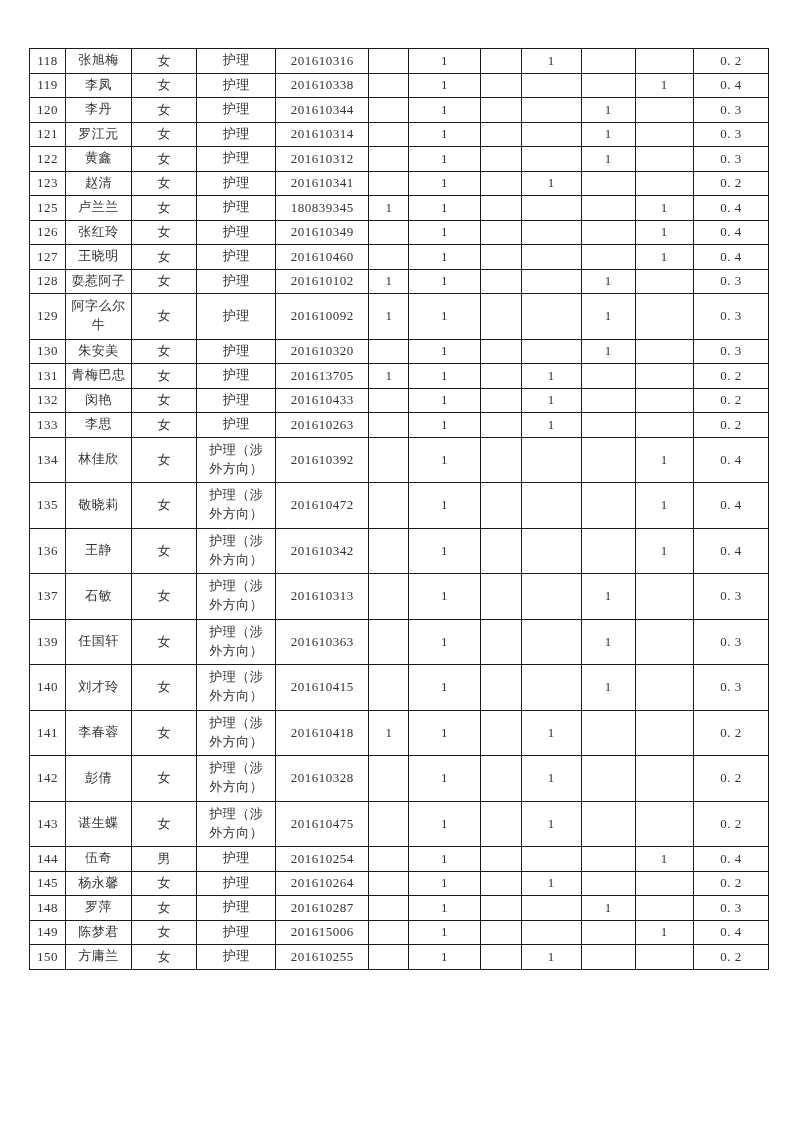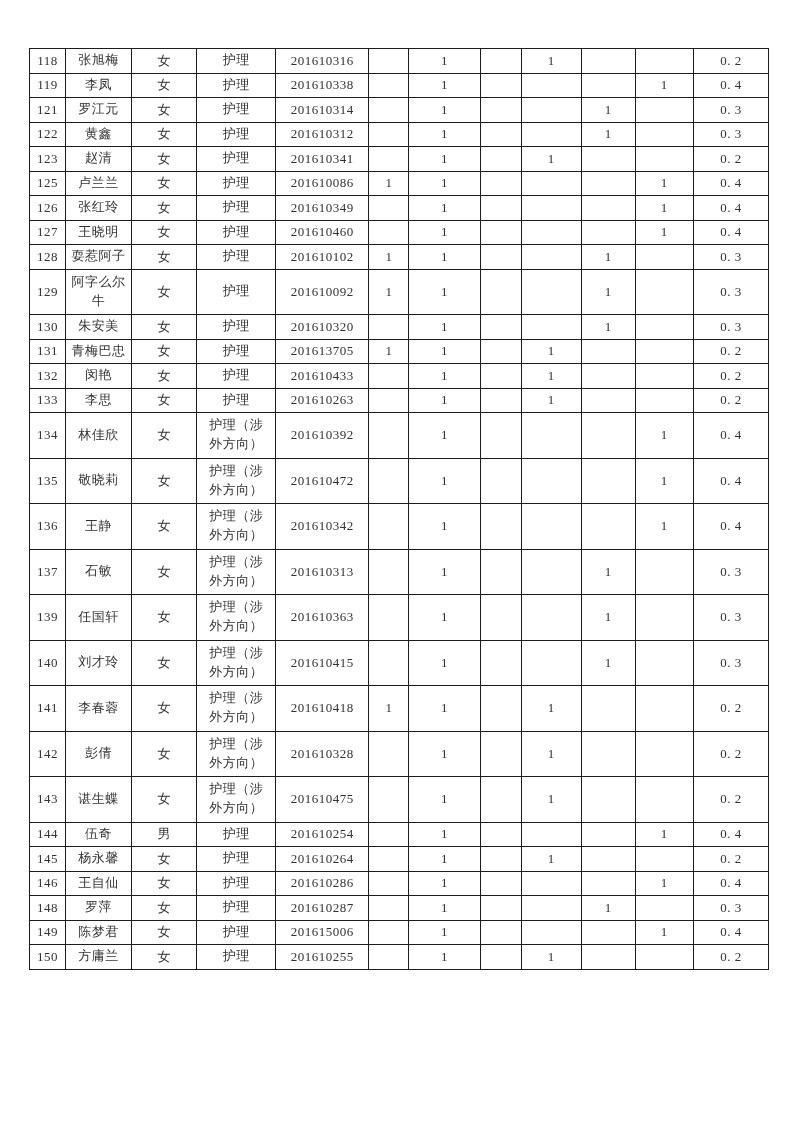--- a/index.html
+++ b/index.html
@@ -78,20 +78,34 @@
     <td class="c-id">201610338</td>
     <td class="c-m1"></td>
     <td class="c-m2">1</td>
     <td class="c-m3"></td>
     <td class="c-m4"></td>
     <td class="c-m5"></td>
     <td class="c-m6">1</td>
     <td class="c-score">0. 4</td>
   </tr>
         <tr>
+    <td class="c-no">120</td>
+    <td class="c-name"><span class="wrap-name">李丹</span></td>
+    <td class="c-gender">女</td>
+    <td class="c-major"><span class="wrap-major">护理</span></td>
+    <td class="c-id">201610344</td>
+    <td class="c-m1"></td>
+    <td class="c-m2">1</td>
+    <td class="c-m3"></td>
+    <td class="c-m4"></td>
+    <td class="c-m5">1</td>
+    <td class="c-m6"></td>
+    <td class="c-score">0. 3</td>
+  </tr>
+        <tr>
     <td class="c-no">121</td>
     <td class="c-name"><span class="wrap-name">罗江元</span></td>
     <td class="c-gender">女</td>
     <td class="c-major"><span class="wrap-major">护理</span></td>
     <td class="c-id">201610314</td>
     <td class="c-m1"></td>
     <td class="c-m2">1</td>
     <td class="c-m3"></td>
     <td class="c-m4"></td>
     <td class="c-m5">1</td>
@@ -124,21 +138,21 @@
     <td class="c-m4">1</td>
     <td class="c-m5"></td>
     <td class="c-m6"></td>
     <td class="c-score">0. 2</td>
   </tr>
         <tr>
     <td class="c-no">125</td>
     <td class="c-name"><span class="wrap-name">卢兰兰</span></td>
     <td class="c-gender">女</td>
     <td class="c-major"><span class="wrap-major">护理</span></td>
-    <td class="c-id">201610086</td>
+    <td class="c-id">180839345</td>
     <td class="c-m1">1</td>
     <td class="c-m2">1</td>
     <td class="c-m3"></td>
     <td class="c-m4"></td>
     <td class="c-m5"></td>
     <td class="c-m6">1</td>
     <td class="c-score">0. 4</td>
   </tr>
         <tr>
     <td class="c-no">126</td>
@@ -398,34 +412,20 @@
     <td class="c-gender">女</td>
     <td class="c-major"><span class="wrap-major">护理</span></td>
     <td class="c-id">201610264</td>
     <td class="c-m1"></td>
     <td class="c-m2">1</td>
     <td class="c-m3"></td>
     <td class="c-m4">1</td>
     <td class="c-m5"></td>
     <td class="c-m6"></td>
     <td class="c-score">0. 2</td>
-  </tr>
-        <tr>
-    <td class="c-no">146</td>
-    <td class="c-name"><span class="wrap-name">王自仙</span></td>
-    <td class="c-gender">女</td>
-    <td class="c-major"><span class="wrap-major">护理</span></td>
-    <td class="c-id">201610286</td>
-    <td class="c-m1"></td>
-    <td class="c-m2">1</td>
-    <td class="c-m3"></td>
-    <td class="c-m4"></td>
-    <td class="c-m5"></td>
-    <td class="c-m6">1</td>
-    <td class="c-score">0. 4</td>
   </tr>
         <tr>
     <td class="c-no">148</td>
     <td class="c-name"><span class="wrap-name">罗萍</span></td>
     <td class="c-gender">女</td>
     <td class="c-major"><span class="wrap-major">护理</span></td>
     <td class="c-id">201610287</td>
     <td class="c-m1"></td>
     <td class="c-m2">1</td>
     <td class="c-m3"></td>

